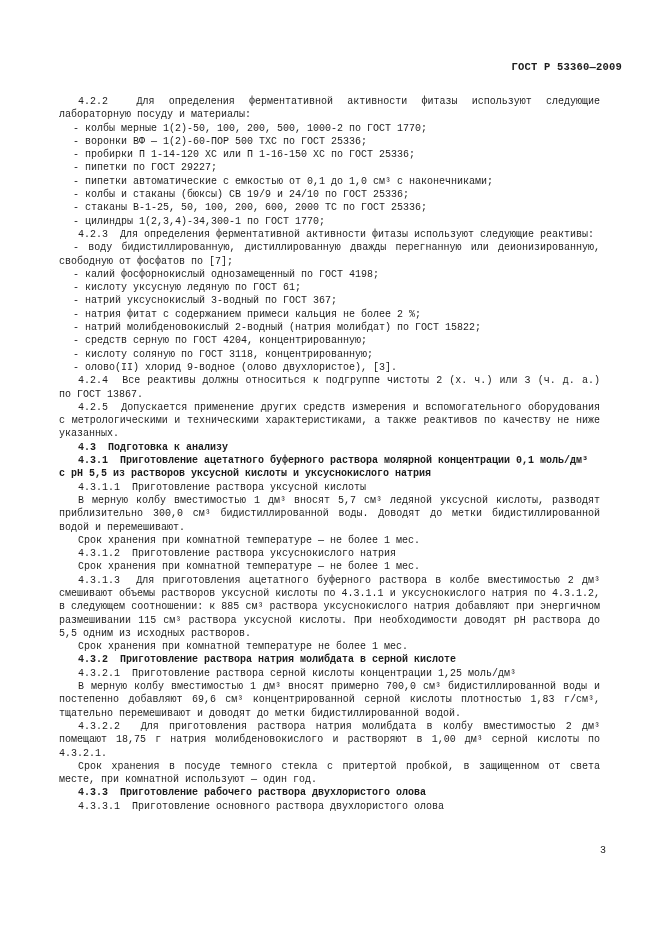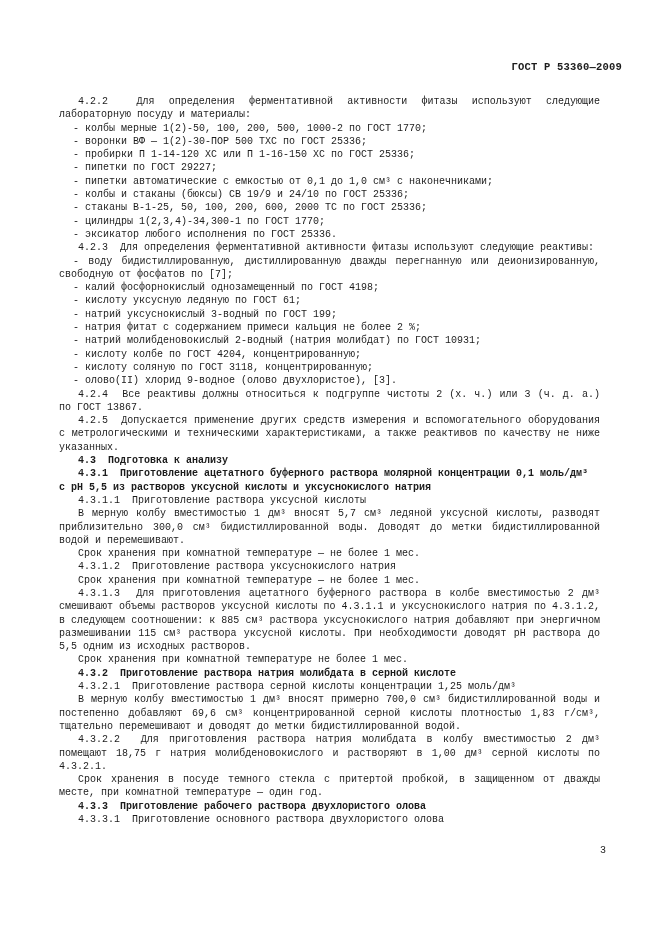--- a/index.html
+++ b/index.html
@@ -56,53 +56,52 @@
 <body>
 
 <div class="page">
   <div class="doc-header">
     <span>ГОСТ Р 53360—2009</span>
   </div>
 
   <div class="doc-body">
       <p class="blk para">4.2.2&nbsp; Для определения ферментативной активности фитазы используют следующие лаборатор­ную посуду и материалы:</p>
       <p class="blk list">- колбы мерные 1(2)-50, 100, 200, 500, 1000-2 по ГОСТ 1770;</p>
-      <p class="blk list">- воронки ВФ — 1(2)-30-ПОР 500 ТХС по ГОСТ 25336;</p>
+      <p class="blk list">- воронки ВФ — 1(2)-60-ПОР 500 ТХС по ГОСТ 25336;</p>
       <p class="blk list">- пробирки П 1-14-120 ХС или П 1-16-150 ХС по ГОСТ 25336;</p>
       <p class="blk list">- пипетки по ГОСТ 29227;</p>
       <p class="blk list">- пипетки автоматические с емкостью от 0,1 до 1,0 см³ с наконечниками;</p>
       <p class="blk list">- колбы и стаканы (бюксы) СВ 19/9 и 24/10 по ГОСТ 25336;</p>
       <p class="blk list">- стаканы В-1-25, 50, 100, 200, 600, 2000 ТС по ГОСТ 25336;</p>
       <p class="blk list">- цилиндры 1(2,3,4)-34,300-1 по ГОСТ 1770;</p>
-      <p class="blk list">- эксикатор любого исполнения по ГОСТ 25336.</p>
       <p class="blk para">4.2.3&nbsp; Для определения ферментативной активности фитазы используют следующие реактивы:</p>
       <p class="blk list">- воду бидистиллированную, дистиллированную дважды перегнанную или деионизированную, свободную от фосфатов по [7];</p>
       <p class="blk list">- калий фосфорнокислый однозамещенный по ГОСТ 4198;</p>
       <p class="blk list">- кислоту уксусную ледяную по ГОСТ 61;</p>
-      <p class="blk list">- натрий уксуснокислый 3-водный по ГОСТ 199;</p>
+      <p class="blk list">- натрий уксуснокислый 3-водный по ГОСТ 367;</p>
       <p class="blk list">- натрия фитат с содержанием примеси кальция не более 2 %;</p>
-      <p class="blk list">- натрий молибденовокислый 2-водный (натрия молибдат) по ГОСТ 10931;</p>
-      <p class="blk list">- кислоту колбе по ГОСТ 4204, концентрированную;</p>
+      <p class="blk list">- натрий молибденовокислый 2-водный (натрия молибдат) по ГОСТ 15822;</p>
+      <p class="blk list">- средств серную по ГОСТ 4204, концентрированную;</p>
       <p class="blk list">- кислоту соляную по ГОСТ 3118, концентрированную;</p>
       <p class="blk list">- олово(II) хлорид 9-водное (олово двухлористое), [3].</p>
       <p class="blk para">4.2.4&nbsp; Все реактивы должны относиться к подгруппе чистоты 2 (х. ч.) или 3 (ч. д. а.) по ГОСТ 13867.</p>
       <p class="blk para">4.2.5&nbsp; Допускается применение других средств измерения и вспомогательного оборудования с метрологическими и техническими характеристиками, а также реактивов по качеству не ниже указанных.</p>
       <p class="blk head">4.3&nbsp; Подготовка к анализу</p>
       <p class="blk head">4.3.1&nbsp; Приготовление ацетатного буферного раствора молярной концентрации 0,1 моль/дм³</p>
       <p class="blk head2">с pH 5,5 из растворов уксусной кислоты и уксуснокислого натрия</p>
       <p class="blk para">4.3.1.1&nbsp; Приготовление раствора уксусной кислоты</p>
       <p class="blk para">В мерную колбу вместимостью 1 дм³ вносят 5,7 см³ ледяной уксусной кислоты, разводят приблизи­тельно 300,0 см³ бидистиллированной воды. Доводят до метки бидистиллированной водой и перемеши­вают.</p>
       <p class="blk para">Срок хранения при комнатной температуре — не более 1 мес.</p>
       <p class="blk para">4.3.1.2&nbsp; Приготовление раствора уксуснокислого натрия</p>
       <p class="blk para">Срок хранения при комнатной температуре — не более 1 мес.</p>
       <p class="blk para">4.3.1.3&nbsp; Для приготовления ацетатного буферного раствора в колбе вместимостью 2 дм³ смешива­ют объемы растворов уксусной кислоты по 4.3.1.1 и уксуснокислого натрия по 4.3.1.2, в следующем соот­ношении: к 885 см³ раствора уксуснокислого натрия добавляют при энергичном размешивании 115 см³ раствора уксусной кислоты. При необходимости доводят pH раствора до 5,5 одним из исходных растворов.</p>
       <p class="blk para">Срок хранения при комнатной температуре не более 1 мес.</p>
       <p class="blk head">4.3.2&nbsp; Приготовление раствора натрия молибдата в серной кислоте</p>
       <p class="blk para">4.3.2.1&nbsp; Приготовление раствора серной кислоты концентрации 1,25 моль/дм³</p>
       <p class="blk para">В мерную колбу вместимостью 1 дм³ вносят примерно 700,0 см³ бидистиллированной воды и посте­пенно добавляют 69,6 см³ концентрированной серной кислоты плотностью 1,83 г/см³, тщательно пере­мешивают и доводят до метки бидистиллированной водой.</p>
       <p class="blk para">4.3.2.2&nbsp; Для приготовления раствора натрия молибдата в колбу вместимостью 2 дм³ помещают 18,75 г натрия молибденовокислого и растворяют в 1,00 дм³ серной кислоты по 4.3.2.1.</p>
-      <p class="blk para">Срок хранения в посуде темного стекла с притертой пробкой, в защищенном от дважды месте, при комнатной температуре — один год.</p>
+      <p class="blk para">Срок хранения в посуде темного стекла с притертой пробкой, в защищенном от света месте, при комнатной используют — один год.</p>
       <p class="blk head">4.3.3&nbsp; Приготовление рабочего раствора двухлористого олова</p>
       <p class="blk para">4.3.3.1&nbsp; Приготовление основного раствора двухлористого олова</p>
     </div>
 
   <div class="doc-footer">3</div>
 </div>
 
 </body></html>

